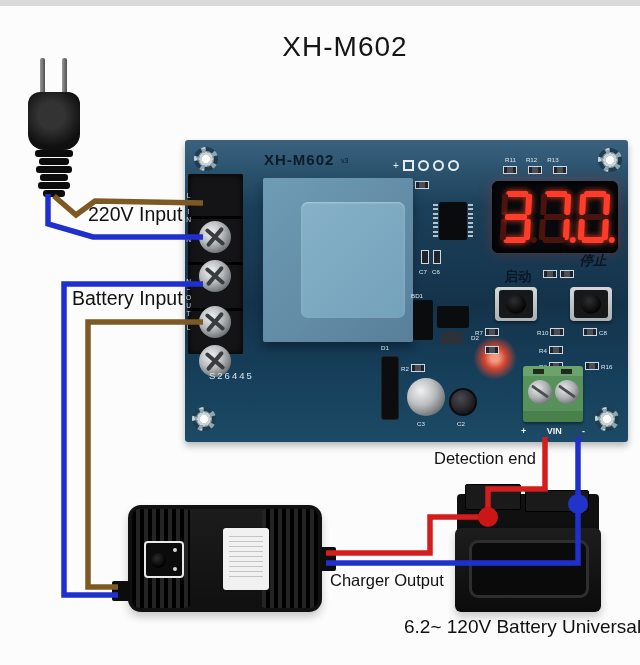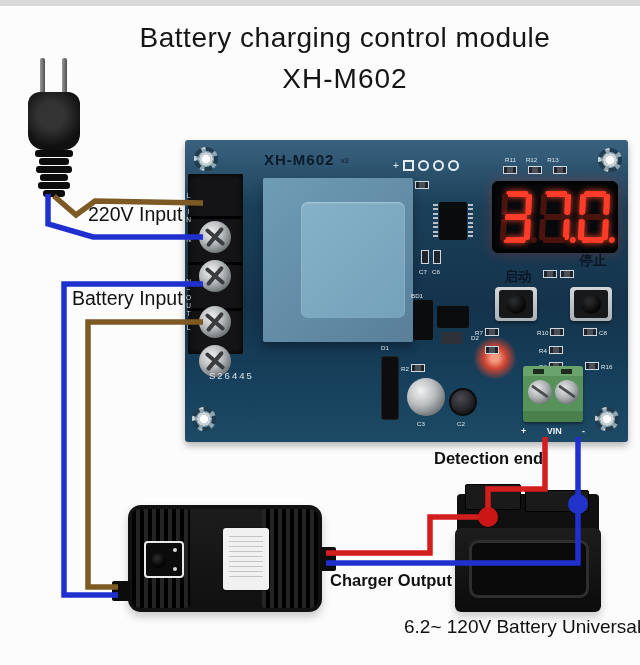--- a/index.html
+++ b/index.html
@@ -108,29 +108,28 @@
   #chg-panel .d1{top:5px;} #chg-panel .d2{bottom:5px;}
   .stub{position:absolute;background:#0c0c0c;border-radius:2px;}
   
   #battery{left:455px;top:484px;width:146px;height:128px;}
   #bat-lid{position:absolute;left:2px;top:10px;width:142px;height:40px;background:#101010;border-radius:4px;}
   .bump{position:absolute;background:#1a1a1a;border:1px solid #000;border-radius:2px;}
   #bat-body{position:absolute;left:0;top:44px;width:146px;height:84px;background:linear-gradient(180deg,#1d1d1d,#0b0b0b);border-radius:6px;box-shadow:0 5px 8px rgba(0,0,0,.2);}
   #bat-panel{position:absolute;left:14px;top:12px;width:114px;height:52px;border:3px solid #2e2e2e;border-radius:9px;background:#0a0a0a;}
   
   #wires{left:0;top:0;pointer-events:none;z-index:40;}
-  .wl{font-size:19.5px;} .wl2{font-size:16.5px;font-weight:bold;}
+  .wl{font-size:19.5px;} .wl2{font-size:16.5px;}
 </style>
 </head>
 <body>
 
 <div class="abs" id="topstrip"></div>
 
 <div class="abs" id="titlebox">
-  <div class="t1">Battery charging control module</div>
   <div class="t2">XH-M602</div>
 </div>
 
 <div class="abs" id="plug">
   <div class="prong" style="left:14px;"></div>
   <div class="prong" style="left:36px;"></div>
   <div id="plugbody"></div>
   <div class="rib" style="left:9px;top:92px;width:38px;"></div>
   <div class="rib" style="left:13px;top:100px;width:30px;"></div>
   <div class="rib" style="left:10px;top:108px;width:36px;"></div>
@@ -238,21 +237,21 @@
   <div class="refrow" style="left:236px;top:110px;gap:4px;">
       <span class="smd smdv"></span>
       <span class="smd smdv"></span>
     </div>
   <div class="refrow" style="left:234px;top:128px;gap:5px;">
     <span class="ref">C7</span>
     <span class="ref">C6</span>
   </div>
 
   <div class="btnlbl" style="left:310px;top:128px;">启动</div>
-  <div class="btnlbl" style="left:385px;top:112px;">停止</div>
+  <div class="btnlbl" style="left:385px;top:112px;font-style:italic;">停止</div>
   <div class="refrow" style="left:358px;top:130px;gap:3px;">
       <span class="smd">
         <i></i>
       </span>
       <span class="smd">
         <i></i>
       </span>
     </div>
   <div class="btn" style="left:310px;top:147px;">
       <div class="body"></div>

